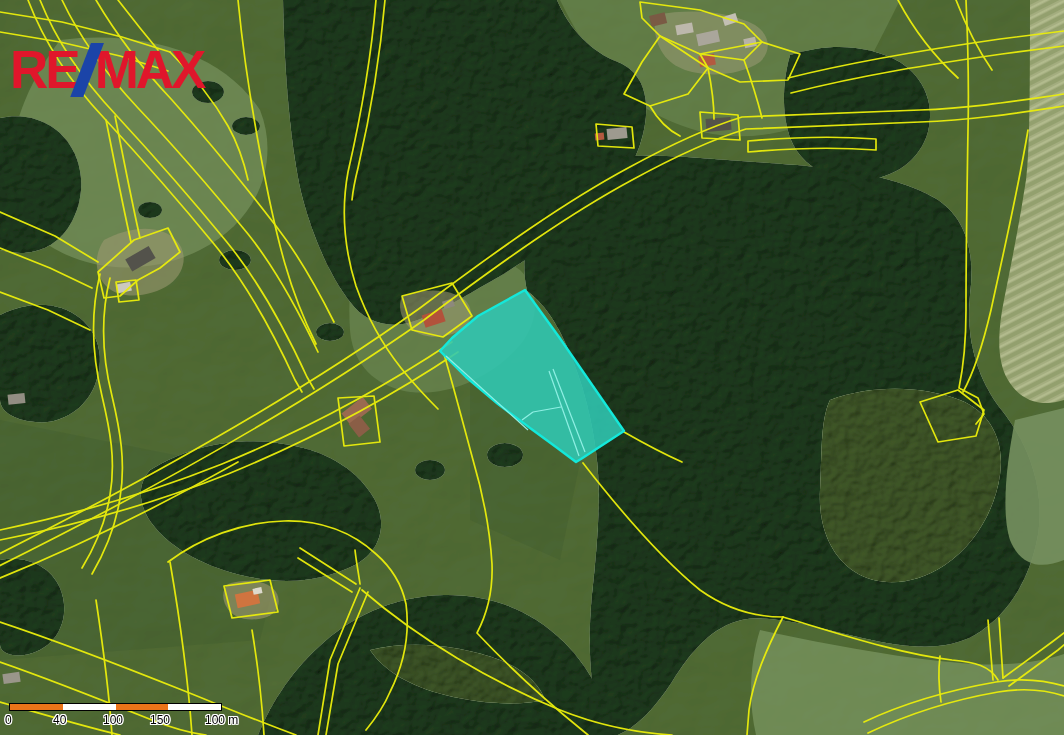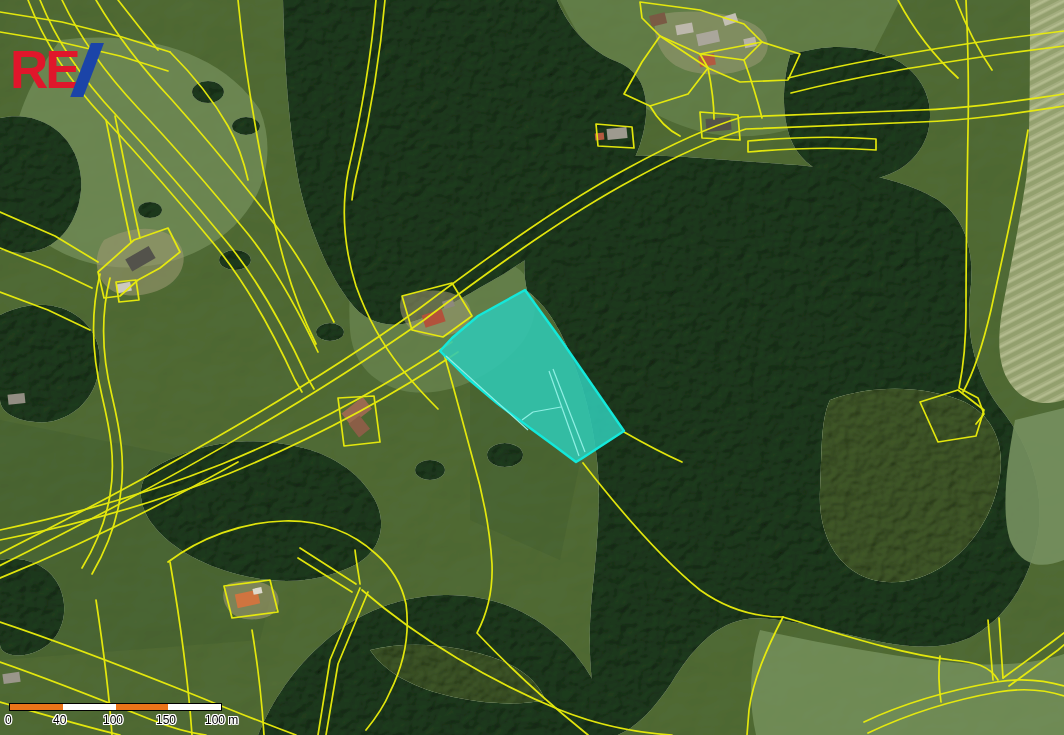--- a/index.html
+++ b/index.html
@@ -16,21 +16,21 @@
   
   .scalebar{position:absolute;left:9px;top:703px;width:213px;}
   .scalebar .bar{display:flex;width:213px;height:8px;border:1px solid #000;
                  box-sizing:border-box;background:#fff;}
   .scalebar .seg{flex:1;height:100%;}
   .scalebar .labels{position:relative;height:16px;margin-top:2px;
                     font-size:12px;color:#000;
                     text-shadow:1px 0 0 #fff,-1px 0 0 #fff,0 1px 0 #fff,0 -1px 0 #fff,
                                 1px 1px 0 #fff,-1px -1px 0 #fff,1px -1px 0 #fff,-1px 1px 0 #fff;}
   .scalebar .labels span{position:absolute;top:0;white-space:nowrap;}
-  .lb0{left:-4px;} .lb1{left:44px;} .lb2{left:94px;text-align:right;} .lb3{left:147px;} .lb4{left:196px;}
+  .lb0{left:-4px;} .lb1{left:44px;} .lb2{left:94px;text-align:right;} .lb3{left:141px;} .lb4{left:196px;}
 </style>
 </head>
 <body>
 
 <div class="stage">
 
 <svg width="1064" height="735" viewBox="0 0 1064 735">
   <defs>
     <filter id="meadowTex" x="-2%" y="-2%" width="104%" height="104%">
       <feTurbulence type="fractalNoise" baseFrequency="0.018 0.022" numOctaves="3" seed="9" result="n"></feTurbulence>
@@ -202,20 +202,21 @@
       <path d="M533,412 L561,407"></path>
       <path d="M533,412 L522,420"></path>
       <path d="M446,356 L528,430"></path>
     </g>
   </g>
 </svg>
 
 <div class="logo">
   <span class="red">RE</span>
   <span class="slash"></span>
+  <span class="red">MAX</span>
 </div>
 
 <div class="scalebar">
   <div class="bar">
     <div class="seg" style="background:#ec7419"></div>
     <div class="seg" style="background:#ffffff"></div>
     <div class="seg" style="background:#ec7419"></div>
     <div class="seg" style="background:#ffffff"></div>
   </div>
   <div class="labels">

